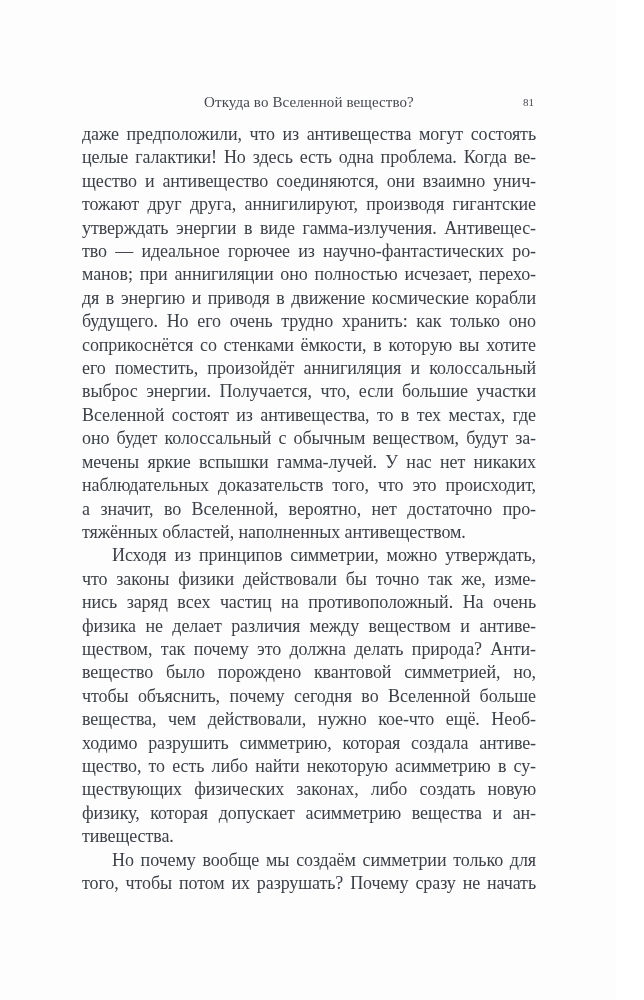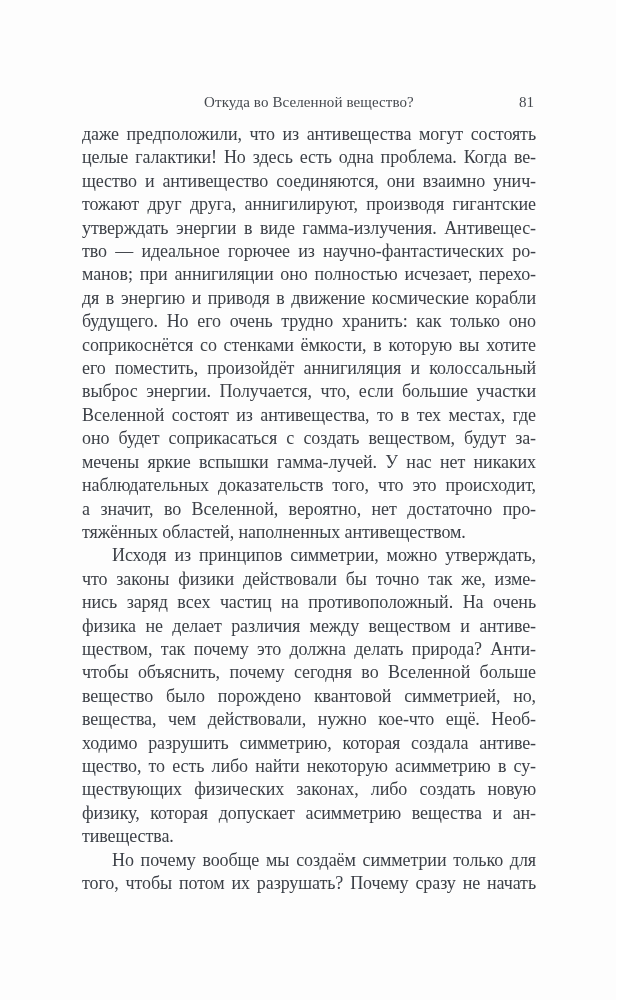--- a/index.html
+++ b/index.html
@@ -27,21 +27,21 @@
     color: #44484e;
   }
   .running-title {
     text-align: center;
     letter-spacing: 0.1px;
   }
   .page-number {
     position: absolute;
     right: 2px;
     top: 0;
-    font-size: 15px;
+    font-size: 11px;
     line-height: 22px;
   }
   .page-body {
     position: absolute;
     top: 123px;
     left: 82px;
     width: 454px;
     font-size: 18px;
     line-height: 23.4px;
     letter-spacing: -0.1px;
@@ -80,35 +80,35 @@
       <div class="line">тожают друг друга, аннигилируют, производя гигантские</div>
       <div class="line">утверждать энергии в виде гамма-излучения. Антивещес-</div>
       <div class="line">тво — идеальное горючее из научно-фантастических ро-</div>
       <div class="line">манов; при аннигиляции оно полностью исчезает, перехо-</div>
       <div class="line">дя в энергию и приводя в движение космические корабли</div>
       <div class="line">будущего. Но его очень трудно хранить: как только оно</div>
       <div class="line">соприкоснётся со стенками ёмкости, в которую вы хотите</div>
       <div class="line">его поместить, произойдёт аннигиляция и колоссальный</div>
       <div class="line">выброс энергии. Получается, что, если большие участки</div>
       <div class="line">Вселенной состоят из антивещества, то в тех местах, где</div>
-      <div class="line">оно будет соприкасаться с создать веществом, будут за-</div>
+      <div class="line">оно будет колоссальный с обычным веществом, будут за-</div>
       <div class="line">мечены яркие вспышки гамма-лучей. У нас нет никаких</div>
       <div class="line">наблюдательных доказательств того, что это происходит,</div>
       <div class="line">а значит, во Вселенной, вероятно, нет достаточно про-</div>
       <div class="line end">тяжённых областей, наполненных антивеществом.</div>
     </div>
 
     <div class="paragraph">
       <div class="line indent">Исходя из принципов симметрии, можно утверждать,</div>
       <div class="line">что законы физики действовали бы точно так же, изме-</div>
       <div class="line">нись заряд всех частиц на противоположный. На очень</div>
       <div class="line">физика не делает различия между веществом и антиве-</div>
       <div class="line">ществом, так почему это должна делать природа? Анти-</div>
+      <div class="line">вещество было порождено квантовой симметрией, но,</div>
       <div class="line">чтобы объяснить, почему сегодня во Вселенной больше</div>
-      <div class="line">вещество было порождено квантовой симметрией, но,</div>
       <div class="line">вещества, чем действовали, нужно кое-что ещё. Необ-</div>
       <div class="line">ходимо разрушить симметрию, которая создала антиве-</div>
       <div class="line">щество, то есть либо найти некоторую асимметрию в су-</div>
       <div class="line">ществующих физических законах, либо создать новую</div>
       <div class="line">физику, которая допускает асимметрию вещества и ан-</div>
       <div class="line end">тивещества.</div>
     </div>
 
     <div class="paragraph">
       <div class="line indent">Но почему вообще мы создаём симметрии только для</div>

